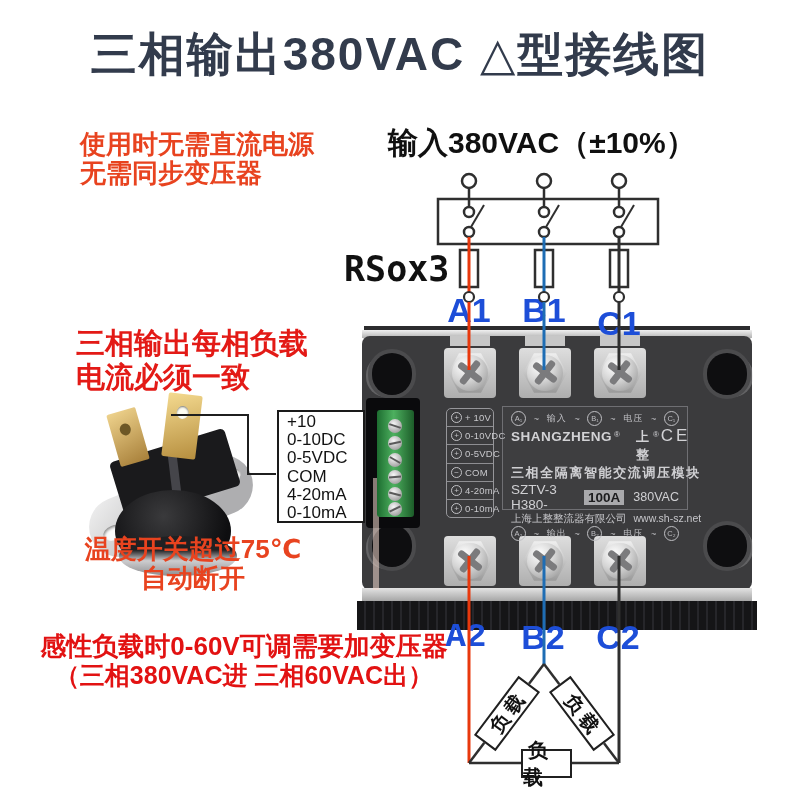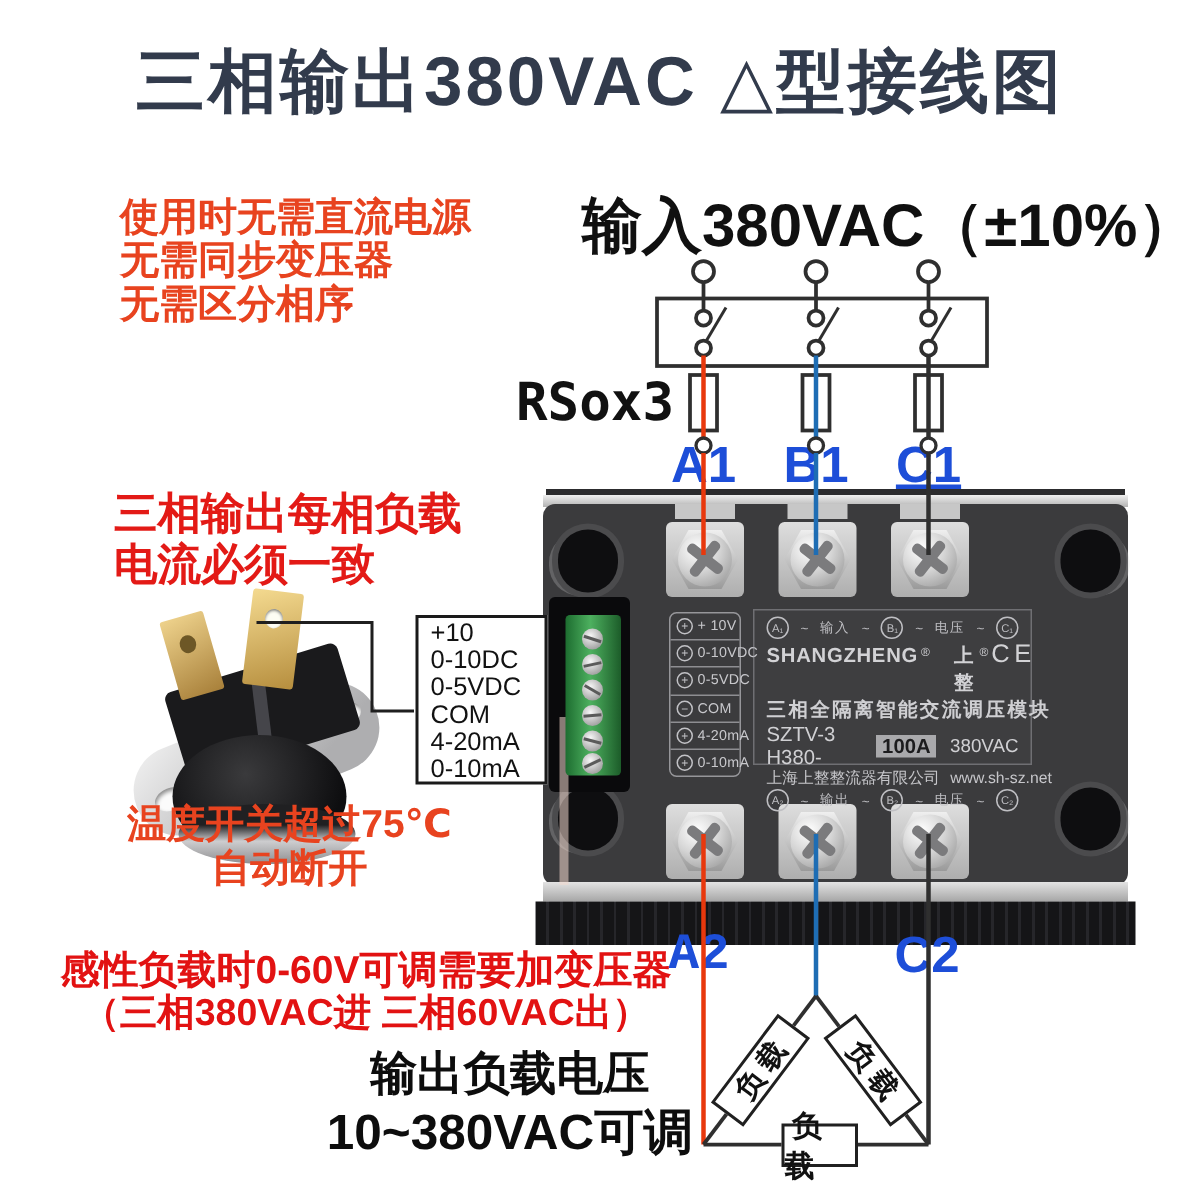--- a/index.html
+++ b/index.html
@@ -4,21 +4,21 @@
 <style>
   html,body{margin:0;padding:0;background:#fff;width:800px;height:800px;overflow:hidden;
     font-family:"Liberation Sans","DejaVu Sans",sans-serif;}
   .stage{position:relative;width:800px;height:800px;background:#fff;}
   .abs{position:absolute;}
 
   
   .title{left:0;top:24px;width:800px;text-align:center;font-size:46px;font-weight:800;
     color:#323b4c;letter-spacing:2px;z-index:3;}
   .features{left:80px;top:130px;font-size:26px;font-weight:700;color:#e8431f;line-height:29px;z-index:3;}
-  .input-label{left:388px;top:123px;font-size:40px;font-weight:700;color:#101010;z-index:3;}
+  .input-label{left:388px;top:123px;font-size:30px;font-weight:700;color:#101010;z-index:3;}
   .fuse-label{left:344px;top:249px;font-size:35px;font-weight:700;color:#111;
     font-family:"DejaVu Sans Mono","Liberation Mono",monospace;z-index:3;}
   .phase-label{width:80px;text-align:center;font-size:34px;font-weight:700;color:#1d4ed8;z-index:3;}
   .load-current{left:76px;top:326px;font-size:29px;font-weight:700;color:#e31a16;line-height:34px;z-index:3;}
   .temp-note{left:62px;top:535px;width:262px;text-align:center;font-size:26px;font-weight:700;
     color:#e8431f;line-height:29px;z-index:3;}
   .inductive-note{left:36px;top:632px;width:416px;text-align:center;font-weight:700;color:#e21212;
     line-height:29px;z-index:6;}
   .inductive-note .l1{font-size:26px;}
   .inductive-note .l2{font-size:25px;}
@@ -118,31 +118,31 @@
 </head>
 <body>
 
 <div class="stage">
 
   <div class="abs title">三相输出380VAC △型接线图</div>
 
   <div class="abs features">
     <div>使用时无需直流电源</div>
     <div>无需同步变压器</div>
-    <div>无需区分相序</div>
   </div>
 
   <div class="abs input-label">输入380VAC（±10%）</div>
 
   <div class="abs fuse-label">RSox3</div>
 
   <div class="abs phase-label" style="left:429px;top:291px;">A1</div>
   <div class="abs phase-label" style="left:504px;top:291px;">B1</div>
-  <div class="abs phase-label" style="left:579px;top:291px;text-decoration:underline;">C1</div>
+  <div class="abs phase-label" style="left:579px;top:304px;">C1</div>
   <div class="abs phase-label" style="left:426px;top:618px;font-family:Liberation Mono, monospace;">A2</div>
+  <div class="abs phase-label" style="left:503px;top:618px;">B2</div>
   <div class="abs phase-label" style="left:578px;top:618px;">C2</div>
 
   <div class="abs load-current">
     <div>三相输出每相负载</div>
     <div>电流必须一致</div>
   </div>
 
   <div class="abs thermo">
     <div class="abs th-flange">
       <div class="abs th-hole" style="left:12px;top:26px;width:22px;height:15px;"></div>
@@ -173,24 +173,20 @@
   <div class="abs temp-note">
     <div>温度开关超过75℃</div>
     <div>自动断开</div>
   </div>
 
   <div class="abs inductive-note">
     <div class="l1">感性负载时0-60V可调需要加变压器</div>
     <div class="l2">（三相380VAC进 三相60VAC出）</div>
   </div>
 
-  <div class="abs output-note">
-    <div class="l1">输出负载电压</div>
-    <div class="l2">10~380VAC可调</div>
-  </div>
 
   <div class="abs module">
     <div class="abs mod-edge-dark"></div>
     <div class="abs mod-edge-light"></div>
     <div class="abs mod-body"></div>
     <div class="abs mod-alu"></div>
     <div class="abs mod-hs"></div>
 
     <div class="abs oval l" style="left:10px;top:27px;"></div>
     <div class="abs oval r" style="left:345px;top:27px;"></div>

